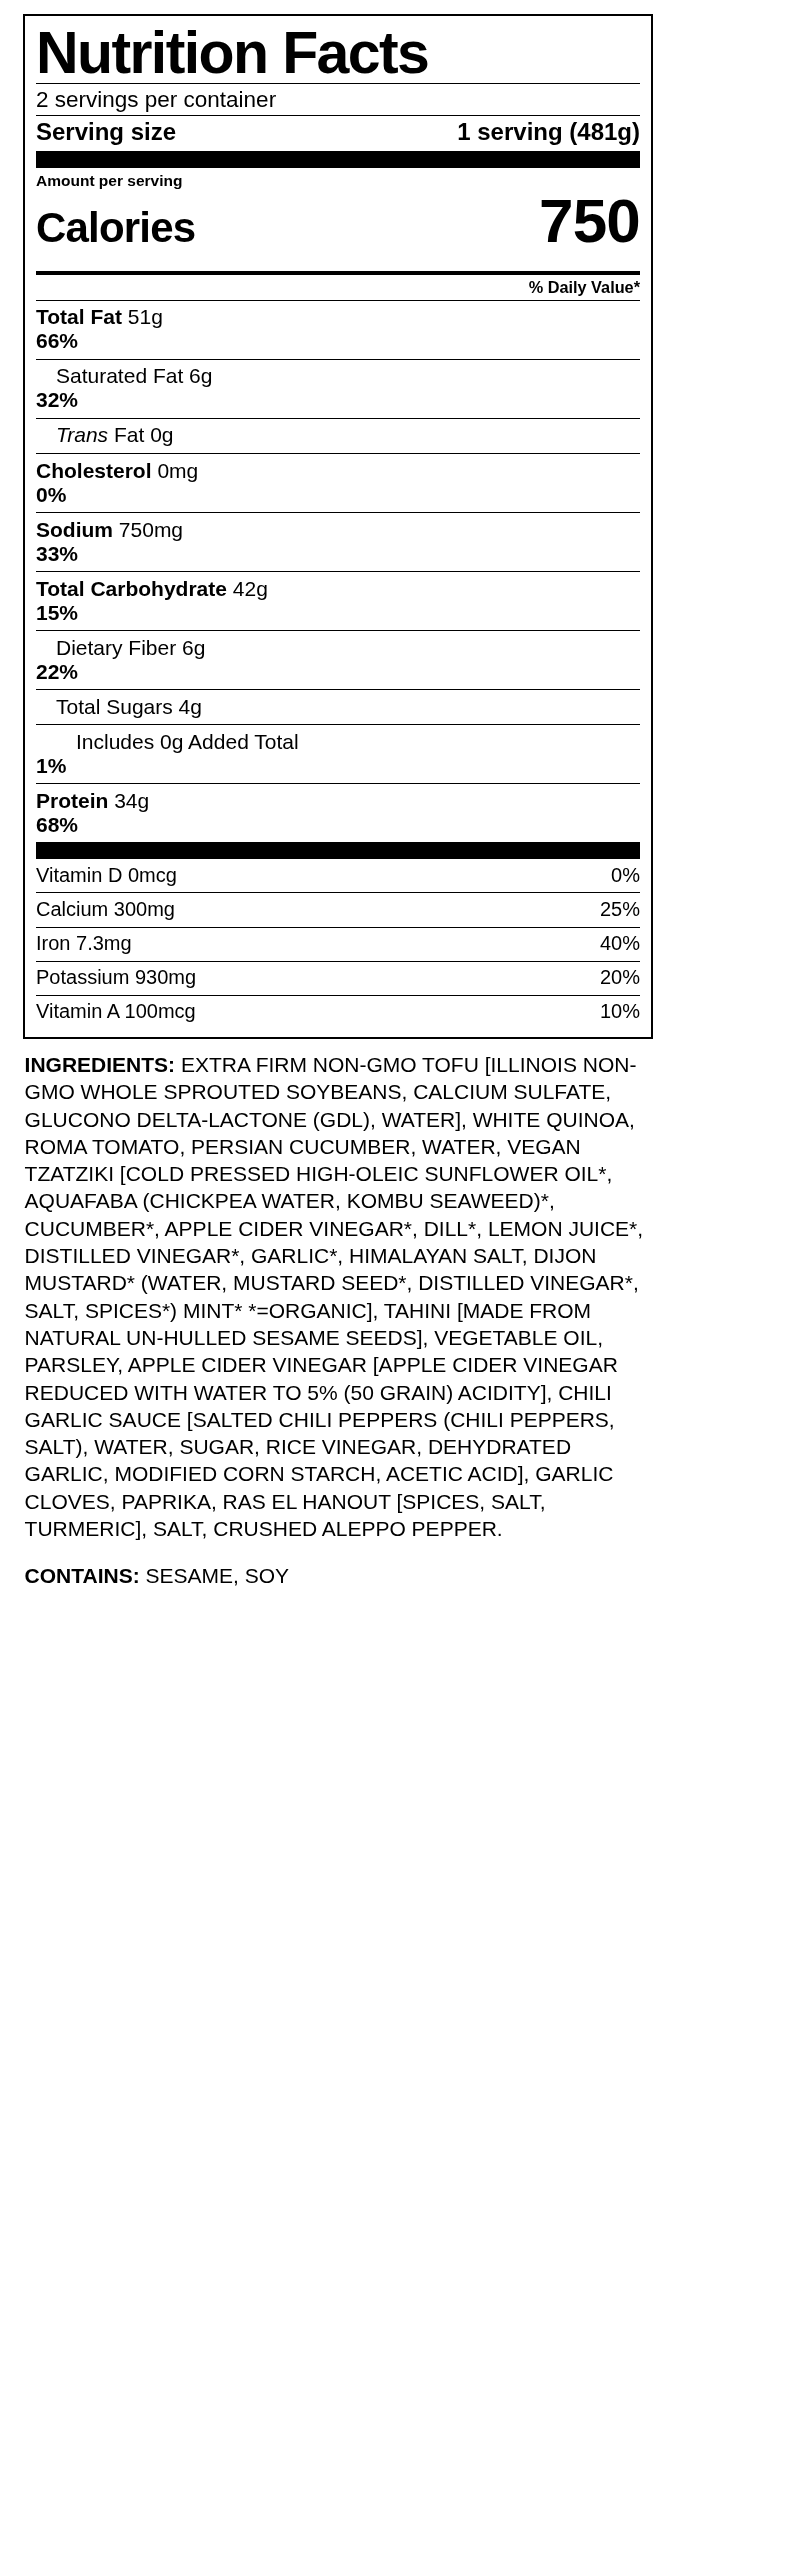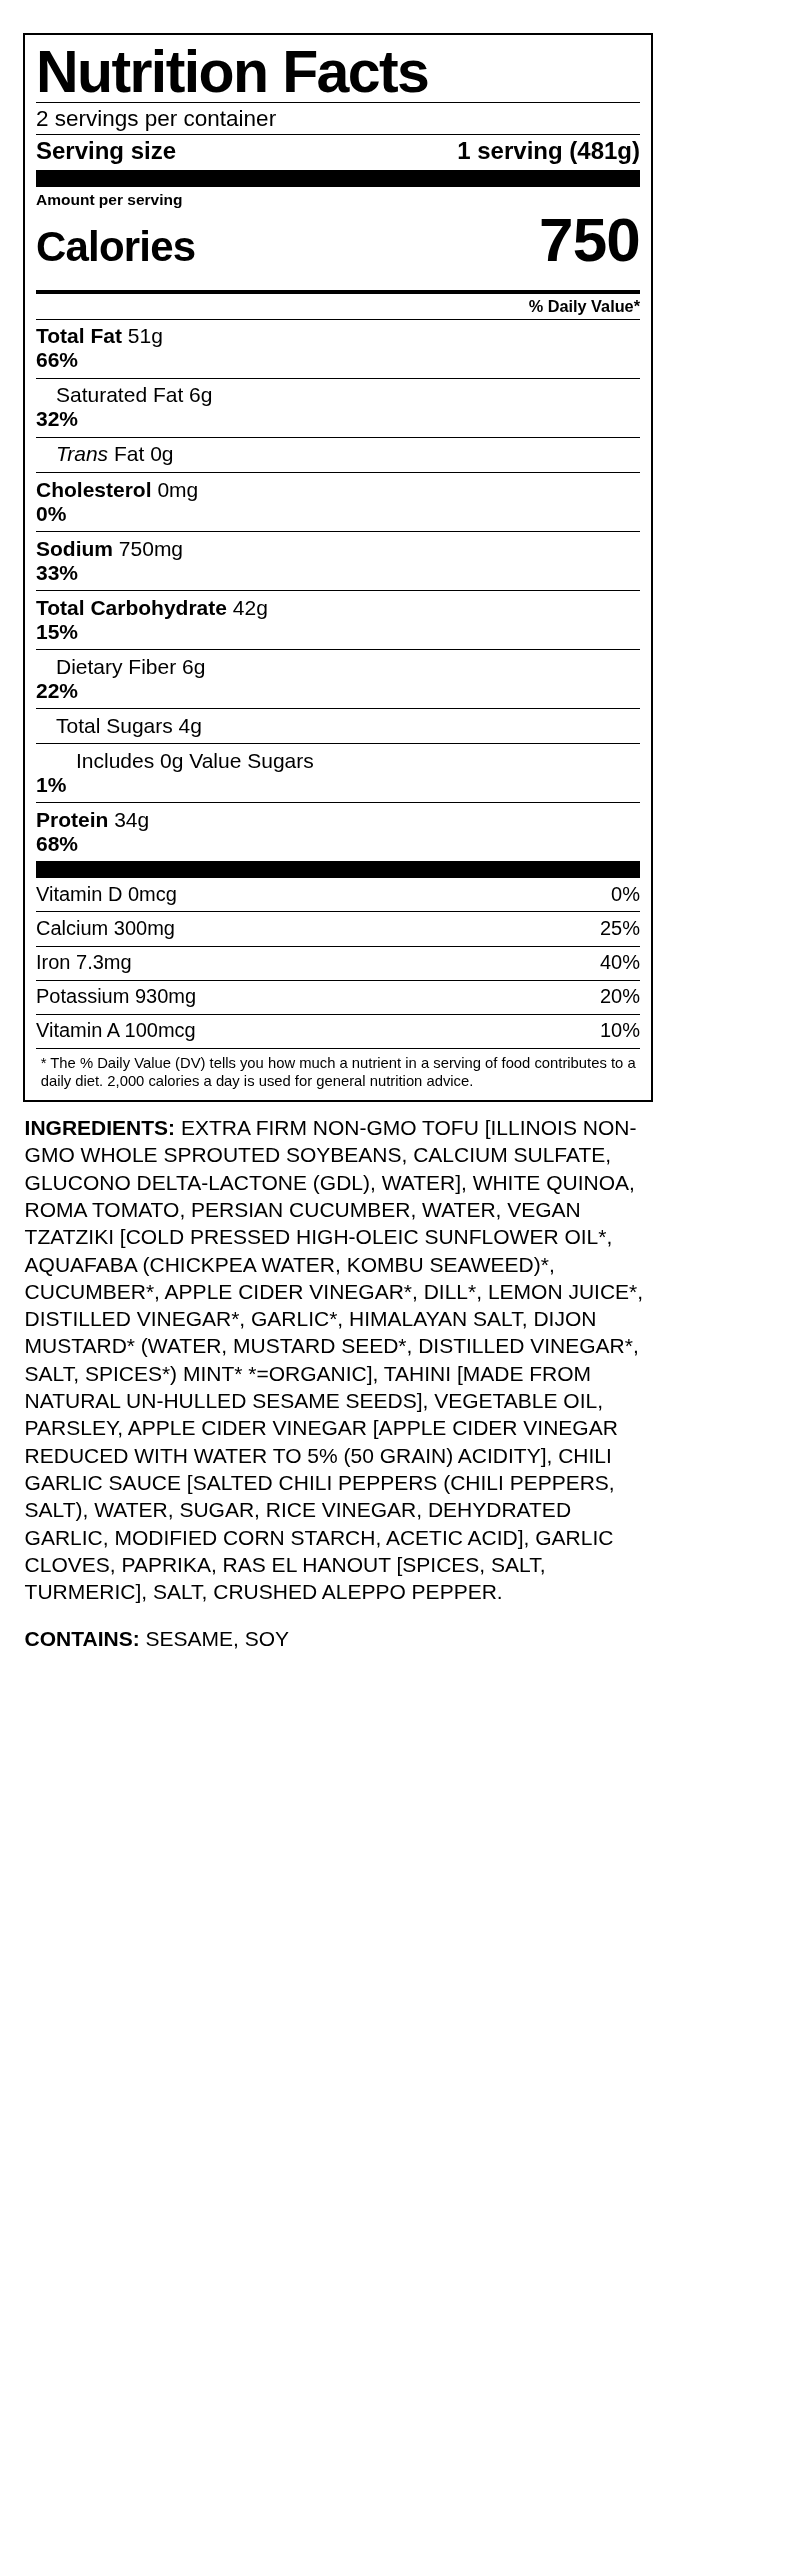--- a/index.html
+++ b/index.html
@@ -11,21 +11,20 @@
     width: 796px;
     min-height: 2576px;
     font-family: "Liberation Sans", sans-serif;
     color: #000000;
     -webkit-font-smoothing: antialiased;
   }
   .page {
     width: 676px;
     box-sizing: border-box;
     padding: 14px 23px 23px 23px;
-    margin-top: 19px;
   }
 
   
   .nf-panel {
     border: 2.3px solid #000;
     box-sizing: border-box;
     padding: 6.2px 11px 7.8px 11px;
   }
   .nf-title {
     font-size: 59px;
@@ -198,21 +197,21 @@
       <span class="left indent1"><span>Dietary Fiber</span> <span>6g</span></span>
       <span class="right">22%</span>
     </div>
 
     <div class="nf-row">
       <span class="left indent1"><span>Total Sugars</span> <span>4g</span></span>
       <span class="right"></span>
     </div>
 
     <div class="nf-row">
-      <span class="left indent2">Includes 0g Value Sugars</span>
+      <span class="left indent2">Includes 0g Added Total</span>
       <span class="right">1%</span>
     </div>
 
     <div class="nf-row">
       <span class="left"><b>Protein</b> <span>34g</span></span>
       <span class="right">68%</span>
     </div>
 
     <div class="rule-thick"></div>
 
@@ -230,21 +229,20 @@
     </div>
     <div class="vit-row">
       <span class="left">Potassium 930mg</span>
       <span class="right">20%</span>
     </div>
     <div class="vit-row">
       <span class="left">Vitamin A 100mcg</span>
       <span class="right">10%</span>
     </div>
 
-    <div class="footnote">* The % Daily Value (DV) tells you how much a nutrient in a serving of food contributes to a daily diet. 2,000 calories a day is used for general nutrition advice.</div>
 
   </div>
 
   <div class="ingredients">
     <b>INGREDIENTS:</b>
     <span>EXTRA FIRM NON-GMO TOFU [ILLINOIS NON-GMO WHOLE SPROUTED SOYBEANS, CALCIUM SULFATE, GLUCONO DELTA-LACTONE (GDL), WATER], WHITE QUINOA, ROMA TOMATO, PERSIAN CUCUMBER, WATER, VEGAN TZATZIKI [COLD PRESSED HIGH-OLEIC SUNFLOWER OIL*, AQUAFABA (CHICKPEA WATER, KOMBU SEAWEED)*, CUCUMBER*, APPLE CIDER VINEGAR*, DILL*, LEMON JUICE*, DISTILLED VINEGAR*, GARLIC*, HIMALAYAN SALT, DIJON MUSTARD* (WATER, MUSTARD SEED*, DISTILLED VINEGAR*, SALT, SPICES*) MINT* *=ORGANIC], TAHINI [MADE FROM NATURAL UN-HULLED SESAME SEEDS], VEGETABLE OIL, PARSLEY, APPLE CIDER VINEGAR [APPLE CIDER VINEGAR REDUCED WITH WATER TO 5% (50 GRAIN) ACIDITY], CHILI GARLIC SAUCE [SALTED CHILI PEPPERS (CHILI PEPPERS, SALT), WATER, SUGAR, RICE VINEGAR, DEHYDRATED GARLIC, MODIFIED CORN STARCH, ACETIC ACID], GARLIC CLOVES, PAPRIKA, RAS EL HANOUT [SPICES, SALT, TURMERIC], SALT, CRUSHED ALEPPO PEPPER.</span>
   </div>
 
   <div class="contains">
     <b>CONTAINS:</b>

